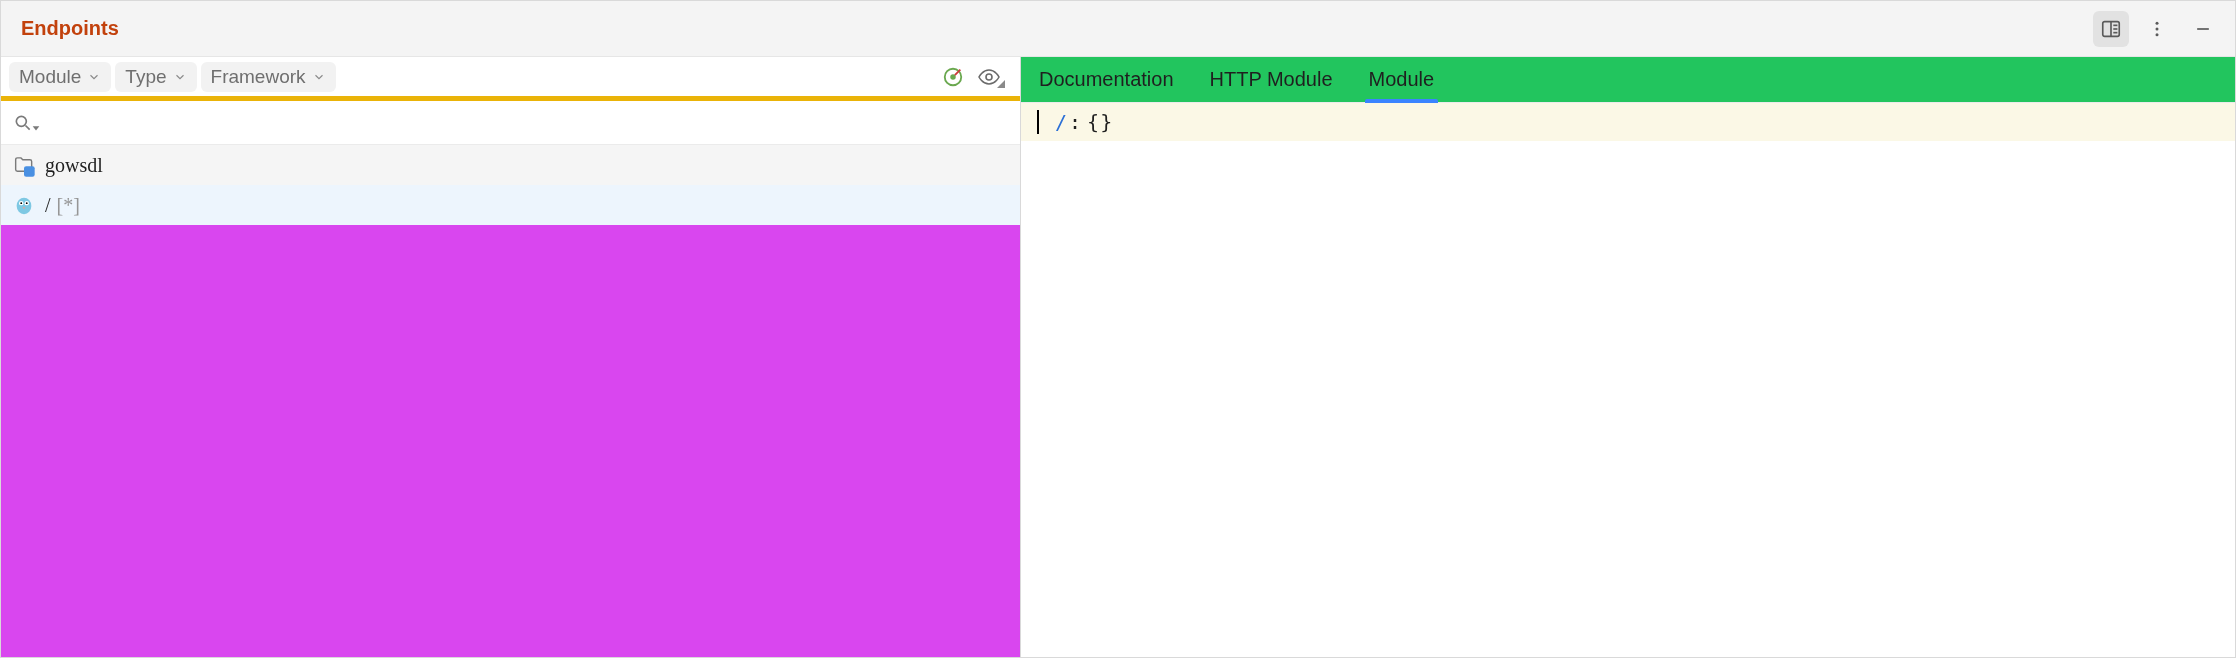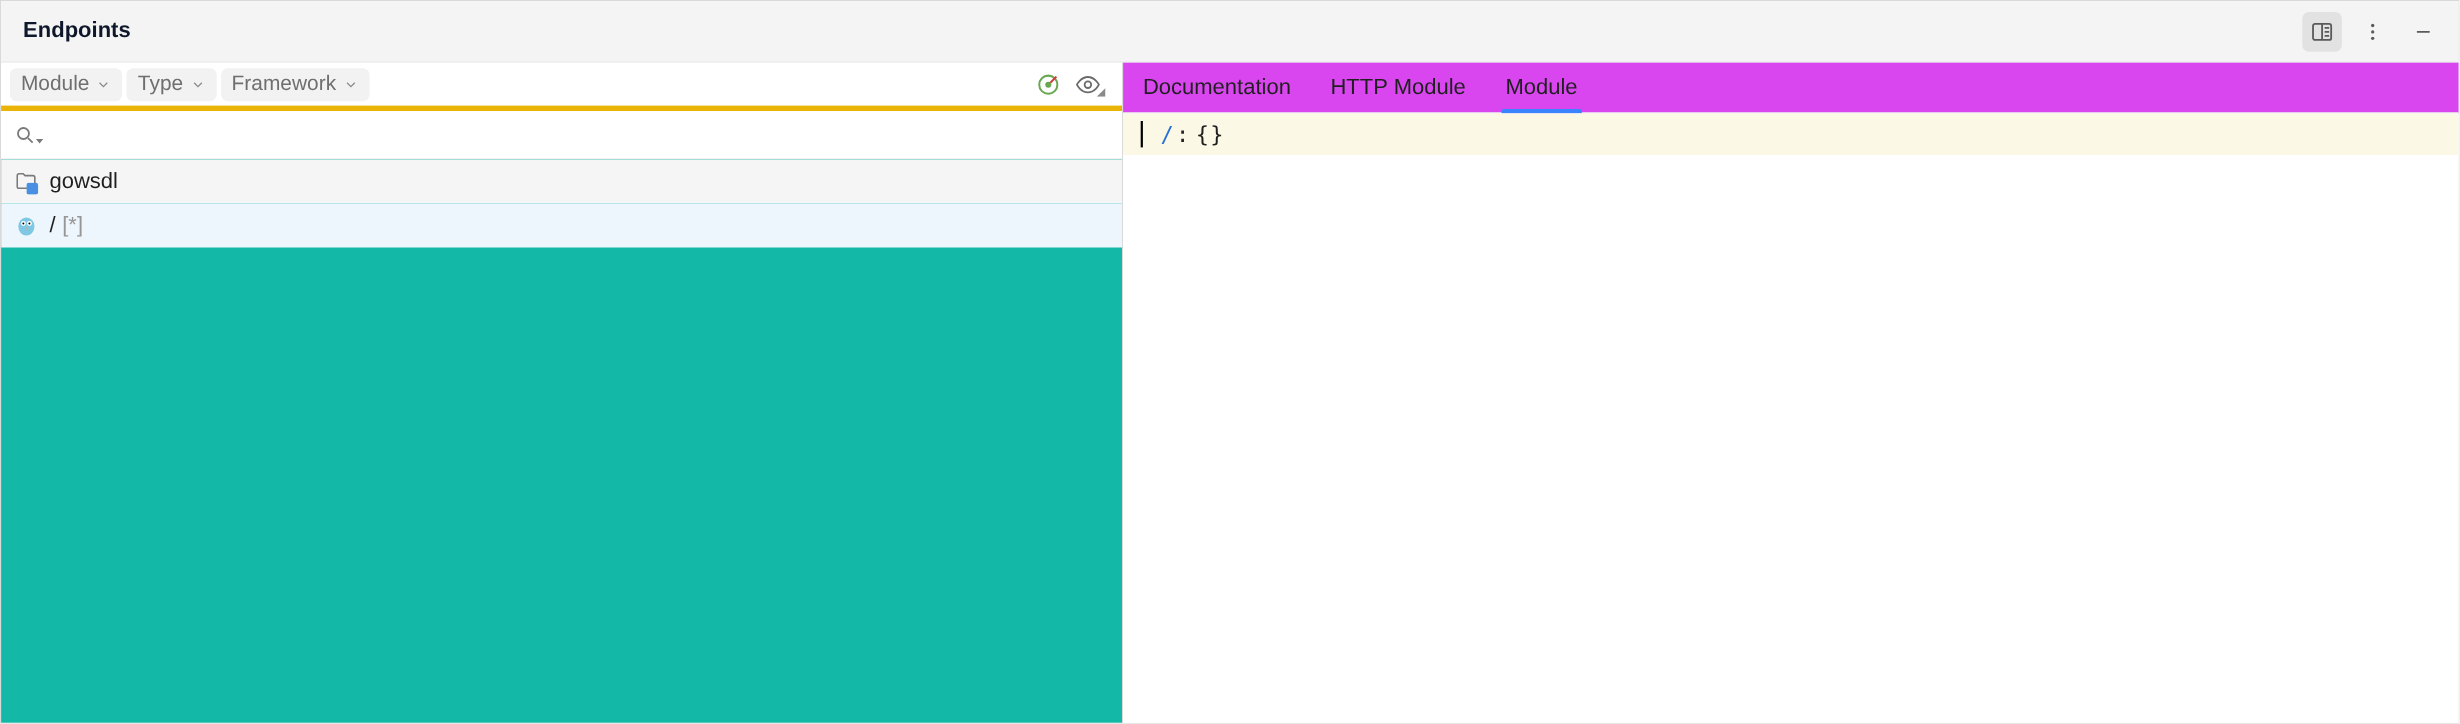--- a/index.html
+++ b/index.html
@@ -1,49 +1,49 @@
 <!DOCTYPE html>
 <html><head>
 <meta charset="utf-8">
 <style>
   * { box-sizing: border-box; margin: 0; padding: 0; }
   html, body { width: 2236px; height: 658px; font-family: -apple-system, BlinkMacSystemFont, "Segoe UI", Arial, sans-serif; background: #fff; color: #1f1f1f; }
   .root { display: flex; flex-direction: column; width: 100%; height: 100%; border: 1px solid #d9d9d9; }
   
   .titlebar { height: 56px; background: #f4f4f4; border-bottom: 1px solid #e6e6e6; display: flex; align-items: center; justify-content: space-between; padding: 0 14px 0 20px; }
-  .titlebar-left { font-size: 20px; font-weight: 700; color: #0f172a; }
+  .titlebar-left { font-size: 20px; font-weight: 700; color: #c2410c; }
   .titlebar-right { display: flex; align-items: center; gap: 10px; }
   .icon-btn { width: 36px; height: 36px; display: flex; align-items: center; justify-content: center; border-radius: 6px; cursor: pointer; color: #5a5a5a; }
   .icon-btn.active { background: #e2e2e2; }
   
   .body { flex: 1; display: flex; min-height: 0; }
   .left-pane { flex: 0 0 1020px; display: flex; flex-direction: column; border-right: 1px solid #d9d9d9; min-width: 0; }
   .right-pane { flex: 1; display: flex; flex-direction: column; min-width: 0; }
   
   .filterbar { height: 44px; display: flex; align-items: center; padding: 0 12px 0 8px; border-bottom: 5px solid #eab308; gap: 4px; background: #fff; }
   .chip { display: flex; align-items: center; gap: 6px; padding: 4px 10px; border-radius: 6px; background: #f2f2f2; color: #6f6f6f; font-size: 19px; cursor: pointer; }
   .chip svg { color: #8a8a8a; }
   .filterbar-spacer { flex: 1; }
   .toolbar-icon { width: 34px; height: 34px; display: flex; align-items: center; justify-content: center; cursor: pointer; color: #6b6b6b; }
   
   .searchrow { height: 44px; display: flex; align-items: center; padding: 0 12px; border-bottom: 1px solid #ebebeb; background: #fff; }
   .searchrow svg { color: #7a7a7a; }
   .searchrow input { border: none; outline: none; font-size: 19px; flex: 1; margin-left: 6px; background: transparent; }
   
-  .tree { flex: 1; overflow: auto; background: #14b8a6; }
+  .tree { flex: 1; overflow: auto; background: #d946ef; font-family: Liberation Serif, serif; }
   .tree-row { display: flex; align-items: center; height: 40px; padding: 0 12px; gap: 10px; font-size: 20px; color: #1f1f1f; cursor: pointer; }
   .tree-row.group { background: #f5f5f5; }
   .tree-row.selected { background: #edf5fd; }
   .tree-row .muted { color: #969696; }
   
   .folder-icon { width: 22px; height: 22px; display: inline-flex; align-items: center; justify-content: center; }
   
   .gopher-icon { width: 22px; height: 22px; display: inline-flex; align-items: center; justify-content: center; }
   
-  .tabs { height: 46px; background: #d946ef; border-bottom: 1px solid #ebebeb; display: flex; align-items: stretch; padding: 0 14px; gap: 28px; }
+  .tabs { height: 46px; background: #22c55e; border-bottom: 1px solid #ebebeb; display: flex; align-items: stretch; padding: 0 14px; gap: 28px; }
   .tab { display: flex; align-items: center; font-size: 20px; color: #1f1f1f; cursor: pointer; position: relative; padding: 0 4px; }
   .tab.active::after { content: ""; position: absolute; left: 0; right: 0; bottom: -1px; height: 4px; background: #3a84ff; border-radius: 2px 2px 0 0; }
   
   .right-content { flex: 1; overflow: auto; background: #fff; }
   .code-line { height: 38px; display: flex; align-items: center; padding: 0 16px; background: #fbf8e6; font-family: ui-monospace, SFMono-Regular, Menlo, Consolas, monospace; font-size: 20px; position: relative; }
   .caret { width: 2px; height: 24px; background: #000; margin-right: 16px; }
   .code-path { color: #2a6fd6; margin-right: 0; }
   .code-colon { color: #1f1f1f; margin: 0 6px 0 2px; }
   .code-braces { color: #1f1f1f; letter-spacing: 1px; }
 </style>

